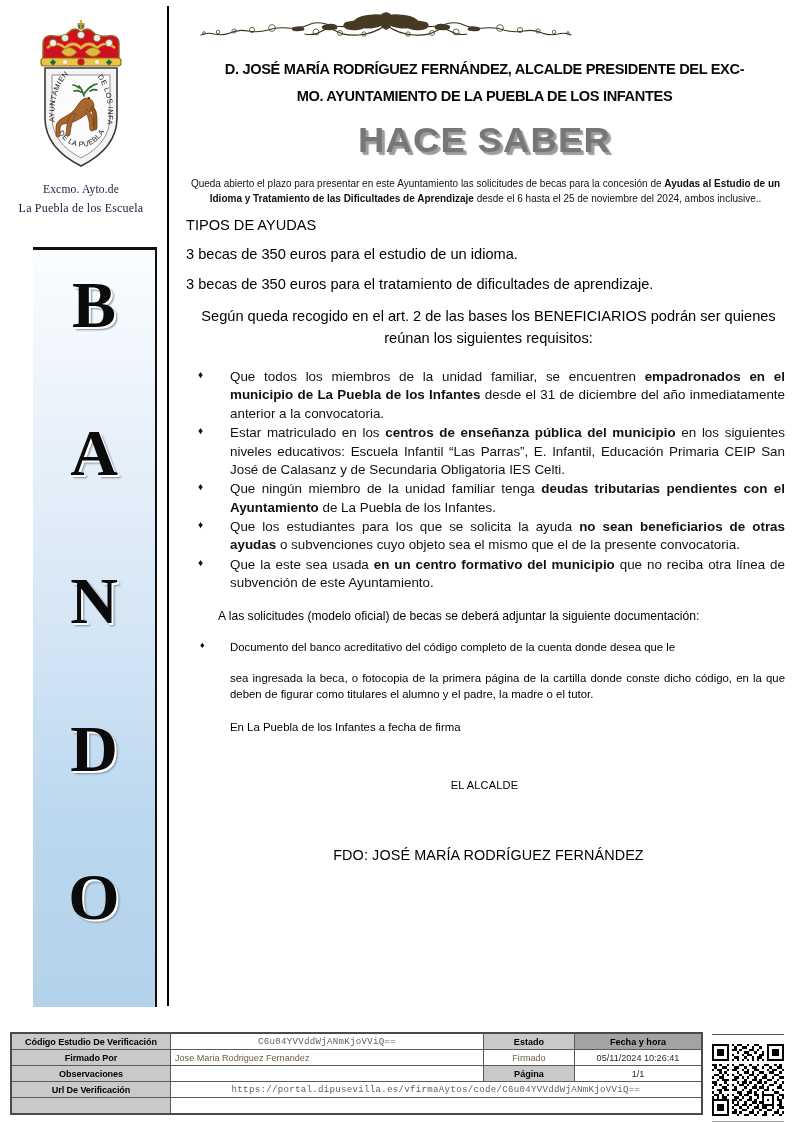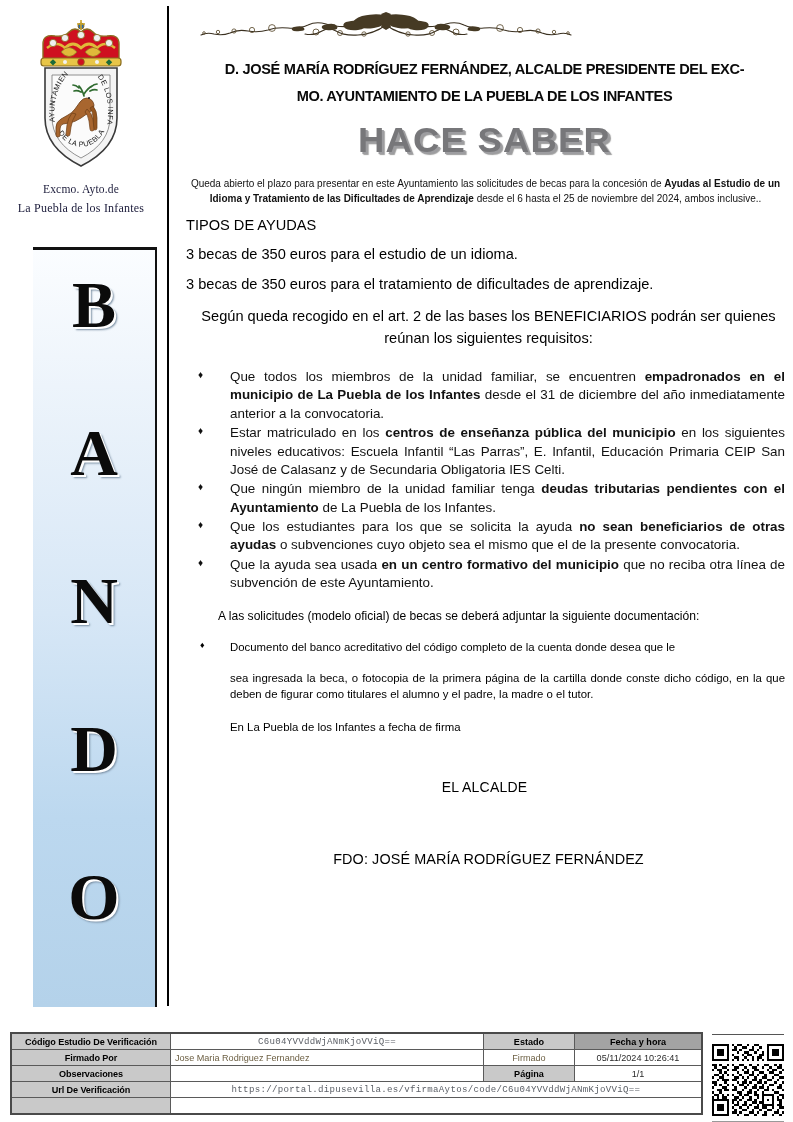--- a/index.html
+++ b/index.html
@@ -200,21 +200,21 @@
     line-height: 1.45;
     text-align: justify;
   }
   #place-line {
     margin: 18px 0 0 54px;
     font-size: 11.4px;
   }
   #el-alcalde {
     text-align: center;
     margin: 46px 0 0 0;
-    font-size: 14px;
+    font-size: 11px;
     letter-spacing: .2px;
   }
   #fdo-line {
     text-align: center;
     margin: 56px 0 0 8px;
     font-size: 14.4px;
     letter-spacing: .1px;
   }
 
   
@@ -361,21 +361,21 @@
           <path d="M63 82 q-2 -7 -5 -10 M63 80 q4 -6 8 -8 M58 74 q-3 -3 -6 -3 M70 73 q3 -3 6 -3 M60 78 q-4 -2 -7 -1 M69 77 q4 -2 7 -1" stroke="#2f6b2f" stroke-width="1.7" fill="none" stroke-linecap="round"></path>
           <path d="M66 84 q6 1 7 7 q0 4 -3 6 l-10 7 q-6 4 -12 5 l-6 1 q-3 1 -3 5 l0 6 q0 2 -2 2 q-2 0 -2 -2 l0 -8 q0 -5 5 -8 l7 -4 q4 -2 7 -6 l5 -7 q3 -4 7 -4 Z" fill="#a8662f" stroke="#6d3f18" stroke-width=".8"></path>
           <path d="M55 100 q-4 6 -5 13 l-1 7 q0 2 -2 2 q-2 0 -2 -2 l1 -9 q1 -7 5 -12 Z" fill="#a8662f" stroke="#6d3f18" stroke-width=".7"></path>
           <path d="M72 92 q4 5 4 12 l0 10 q0 2 -2 2 q-2 0 -2 -2 l0 -10 q0 -6 -3 -10 Z" fill="#95561f" stroke="#6d3f18" stroke-width=".7"></path>
           <path d="M66 95 q5 4 6 11 l1 9 q0 2 -2 2 q-2 0 -2 -2 l-1 -8 q-1 -6 -4 -9 Z" fill="#a8662f" stroke="#6d3f18" stroke-width=".7"></path>
           <circle cx="68" cy="84" r="1" fill="#1a1a1a"></circle>
         </g>
       </svg>
     </div>
     <div id="crest-caption-1">Excmo. Ayto.de</div>
-    <div id="crest-caption-2">La Puebla de los Infantes</div>
+    <div id="crest-caption-2">La Puebla de los Escuela</div>
   </div>
 
   <div id="column-divider"></div>
 
   <div id="bando-panel">
     <div class="bando-letter" style="top:22px;">B</div>
     <div class="bando-letter" style="top:170px;">A</div>
     <div class="bando-letter" style="top:318px;">N</div>
     <div class="bando-letter" style="top:466px;">D</div>
     <div class="bando-letter" style="top:614px;">O</div>
@@ -436,21 +436,21 @@
   <div class="tipos-title">TIPOS DE AYUDAS</div>
   <div class="beca-line">3 becas de 350 euros para el estudio de un idioma.</div>
   <div class="beca-line">3 becas de 350 euros para el tratamiento de dificultades de aprendizaje.</div>
   <div id="segun-block">Según queda recogido en  el art. 2 de las bases los BENEFICIARIOS podrán ser quienes reúnan los siguientes requisitos:</div>
 
   <ul class="req-list">
     <li><span>Que todos los miembros de la unidad familiar, se encuentren </span><b>empadronados en el municipio de La Puebla de los Infantes</b><span> desde el 31 de diciembre del año inmediatamente anterior a la convocatoria.</span></li>
     <li><span>Estar matriculado en los </span><b>centros de enseñanza pública del municipio</b><span> en los siguientes niveles educativos: Escuela Infantil “Las Parras”, E. Infantil, Educación Primaria CEIP San José de Calasanz  y  de Secundaria Obligatoria IES Celti.</span></li>
     <li><span>Que ningún miembro de la unidad familiar tenga </span><b>deudas tributarias pendientes con el Ayuntamiento</b><span> de La Puebla de los Infantes.</span></li>
     <li><span>Que los estudiantes para los que se solicita la ayuda </span><b>no sean beneficiarios de otras ayudas</b><span> o subvenciones cuyo objeto sea el mismo que el de la presente convocatoria.</span></li>
-    <li><span>Que la ayuda sea usada </span><b>en un centro formativo del municipio</b><span> que no reciba otra línea de subvención de este Ayuntamiento.</span></li>
+    <li><span>Que la este sea usada </span><b>en un centro formativo del municipio</b><span> que no reciba otra línea de subvención de este Ayuntamiento.</span></li>
   </ul>
 
   <div id="docs-intro">A las solicitudes (modelo oficial) de becas se deberá adjuntar la siguiente documentación:</div>
 
 
   <ul class="doc-list bank">
     <li>Documento del banco acreditativo del código completo de la cuenta donde desea que le</li>
   </ul>
   <div class="bank-cont">sea ingresada la beca, o fotocopia de la primera página de la cartilla donde conste dicho código, en la que deben de figurar como titulares el alumno y el padre, la madre o el tutor.</div>
 

